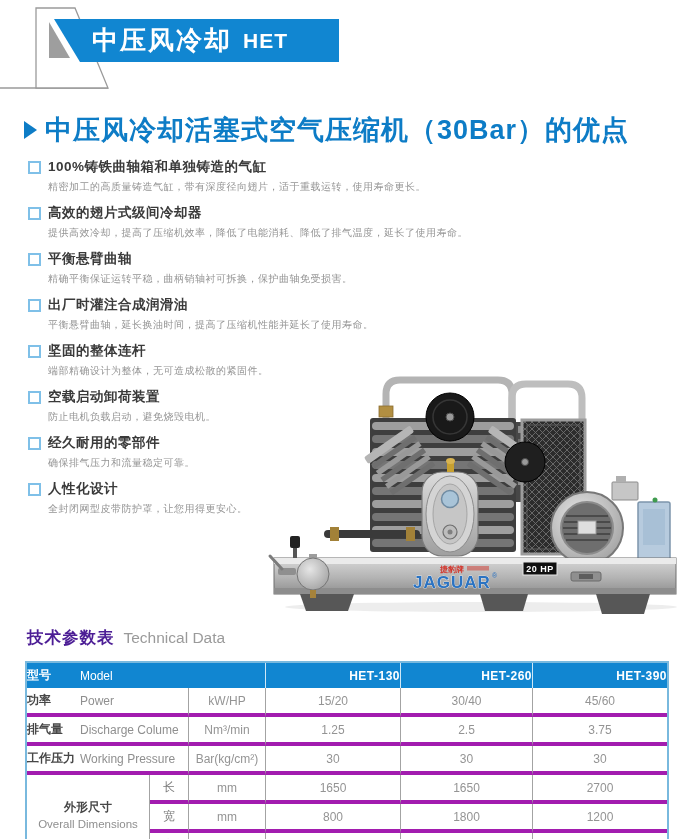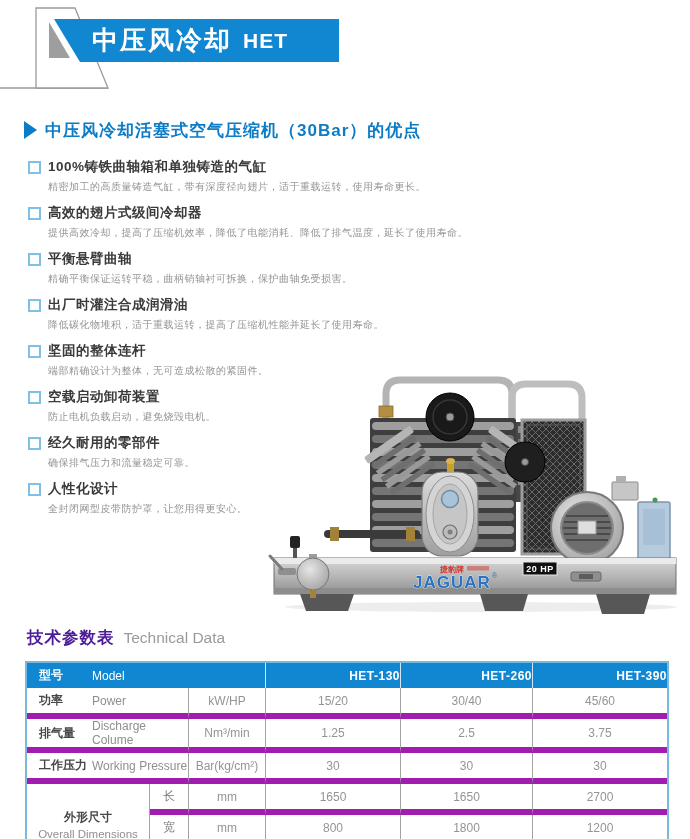--- a/index.html
+++ b/index.html
@@ -10,43 +10,43 @@
   .banner{position:absolute;top:0;left:0;width:400px;height:100px;}
   .banner-svg{position:absolute;top:0;left:0;width:400px;height:100px;}
   .banner-text{position:absolute;left:92px;top:19px;height:43px;display:flex;align-items:center;color:#fff;}
   .bt-zh{font-size:26px;font-weight:bold;letter-spacing:2px;}
   .bt-code{font-size:21px;font-weight:600;margin-left:11px;letter-spacing:1px;}
 
   
   .advantages{position:absolute;top:116px;left:0;width:690px;}
   .section-title{display:flex;align-items:center;margin-left:24px;height:28px;}
   .arrow-icon{width:0;height:0;border-left:13px solid #0d7cc6;border-top:9px solid transparent;border-bottom:9px solid transparent;}
-  .section-title-text{font-size:17px;font-weight:bold;color:#0d7cc6;margin-left:8px;letter-spacing:1px;}
+  .section-title-text{font-size:27px;font-weight:bold;color:#0d7cc6;margin-left:8px;letter-spacing:1px;}
   .features{list-style:none;margin:14px 0 0 0;padding:0;}
   .features li{position:relative;padding-left:48px;margin-bottom:9px;}
   .feat-bullet{position:absolute;left:28px;top:3px;width:9px;height:9px;border:2px solid #7fc0e8;background:#fff;}
   .feat-heading{font-size:13.5px;font-weight:bold;color:#3a3a3a;letter-spacing:.5px;line-height:17px;}
   .feat-desc{margin:4px 0 0 0;font-size:10px;color:#949494;letter-spacing:.5px;line-height:16px;}
 
   
   .product-figure{position:absolute;left:256px;top:356px;width:434px;height:248px;}
   .brand-jaguar{font-weight:800;letter-spacing:1px;}
 
   
   .tech{position:absolute;top:627px;left:25px;width:640px;}
   .tech-title{display:flex;align-items:baseline;gap:9px;margin:0 0 12px 2px;}
   .tech-zh{font-size:16.5px;font-weight:bold;color:#4c1d95;letter-spacing:1px;}
   .tech-en{font-size:15.5px;color:#9a9a9a;}
   table.spec{width:640px;border-collapse:separate;border-spacing:0;border:2px solid #79b9de;table-layout:fixed;font-size:12px;}
-  .spec td{height:25px;border-right:1px solid #a3a3a3;border-bottom:6px solid #a21caf;padding:0;vertical-align:middle;background:#fff;}
+  .spec td{height:25px;border-right:1px solid #a3a3a3;border-bottom:4px solid #a21caf;padding:0;vertical-align:middle;background:#fff;}
   .spec td:last-child{border-right:none;}
   .spec tr:last-child td{border-bottom:none;}
   .spec tr.hdr td{background:#1186d1;color:#fff;border-right:1px solid rgba(255,255,255,.8);border-bottom:none;}
   .spec tr.hdr td:last-child{border-right:none;}
-  .lbl-wrap{display:flex;align-items:center;padding-left:12px;}
+  .lbl-wrap{display:flex;align-items:center;padding-left:0;}
   .lz{width:53px;font-weight:bold;color:#474747;flex-shrink:0;}
   .le{color:#8f8f8f;}
   .hdr .lz{color:#fff;}
   .hdr .le{color:#fff;}
   .model-cell{text-align:right;font-weight:bold;letter-spacing:.5px;}
   .unit,.val{text-align:center;color:#949494;}
   .dim-cell{text-align:center;}
   .dim-cell .dz{font-weight:bold;color:#474747;font-size:12px;}
   .dim-cell .de{color:#8f8f8f;font-size:11.5px;margin-top:2px;}
   .dim-name{text-align:center;color:#7a7a7a;}
@@ -86,21 +86,21 @@
         <p class="feat-desc">提供高效冷却，提高了压缩机效率，降低了电能消耗、降低了排气温度，延长了使用寿命。</p>
       </li>
       <li>
         <span class="feat-bullet"></span>
         <div class="feat-heading">平衡悬臂曲轴</div>
         <p class="feat-desc">精确平衡保证运转平稳，曲柄销轴衬可拆换，保护曲轴免受损害。</p>
       </li>
       <li>
         <span class="feat-bullet"></span>
         <div class="feat-heading">出厂时灌注合成润滑油</div>
-        <p class="feat-desc">降低碳化物堆积，适于重载运转，提高了压缩机性能并延长了使用寿命。</p>
+        <p class="feat-desc">平衡悬臂曲轴，延长换油时间，提高了压缩机性能并延长了使用寿命。</p>
       </li>
       <li>
         <span class="feat-bullet"></span>
         <div class="feat-heading">坚固的整体连杆</div>
         <p class="feat-desc">端部精确设计为整体，无可造成松散的紧固件。</p>
       </li>
       <li>
         <span class="feat-bullet"></span>
         <div class="feat-heading">空载启动卸荷装置</div>
         <p class="feat-desc">防止电机负载启动，避免烧毁电机。</p>

